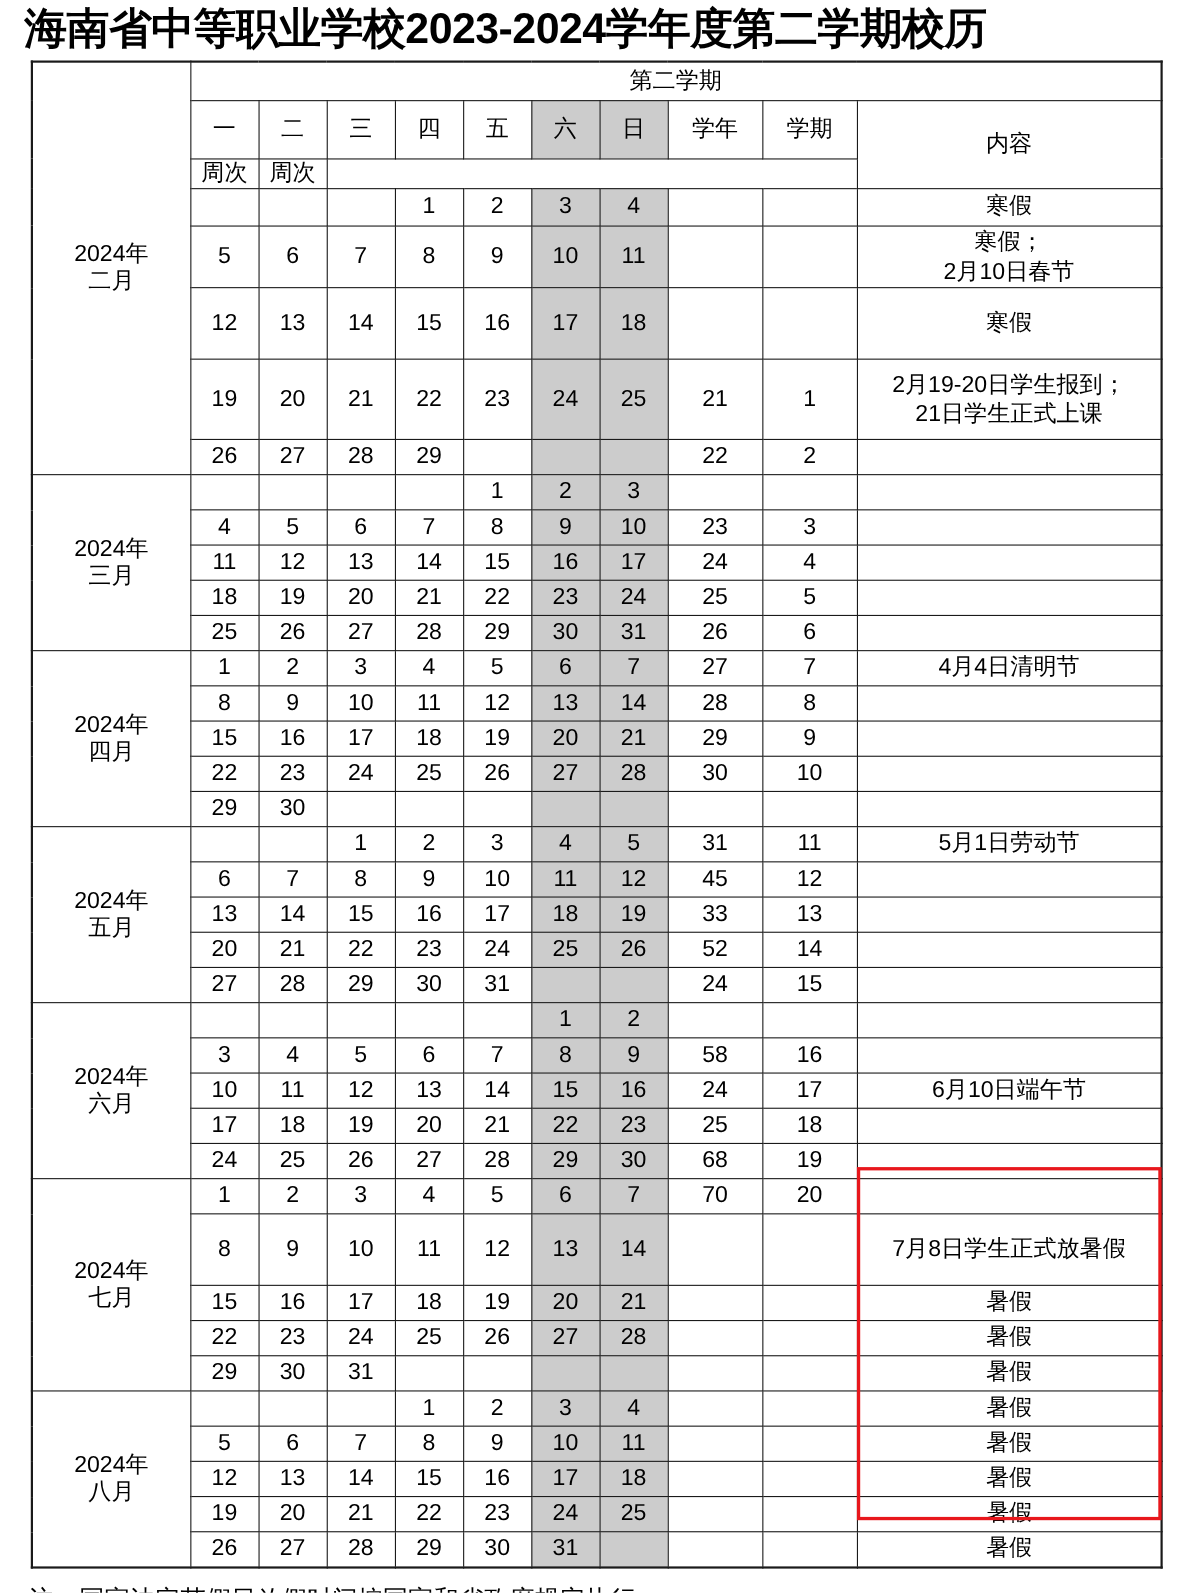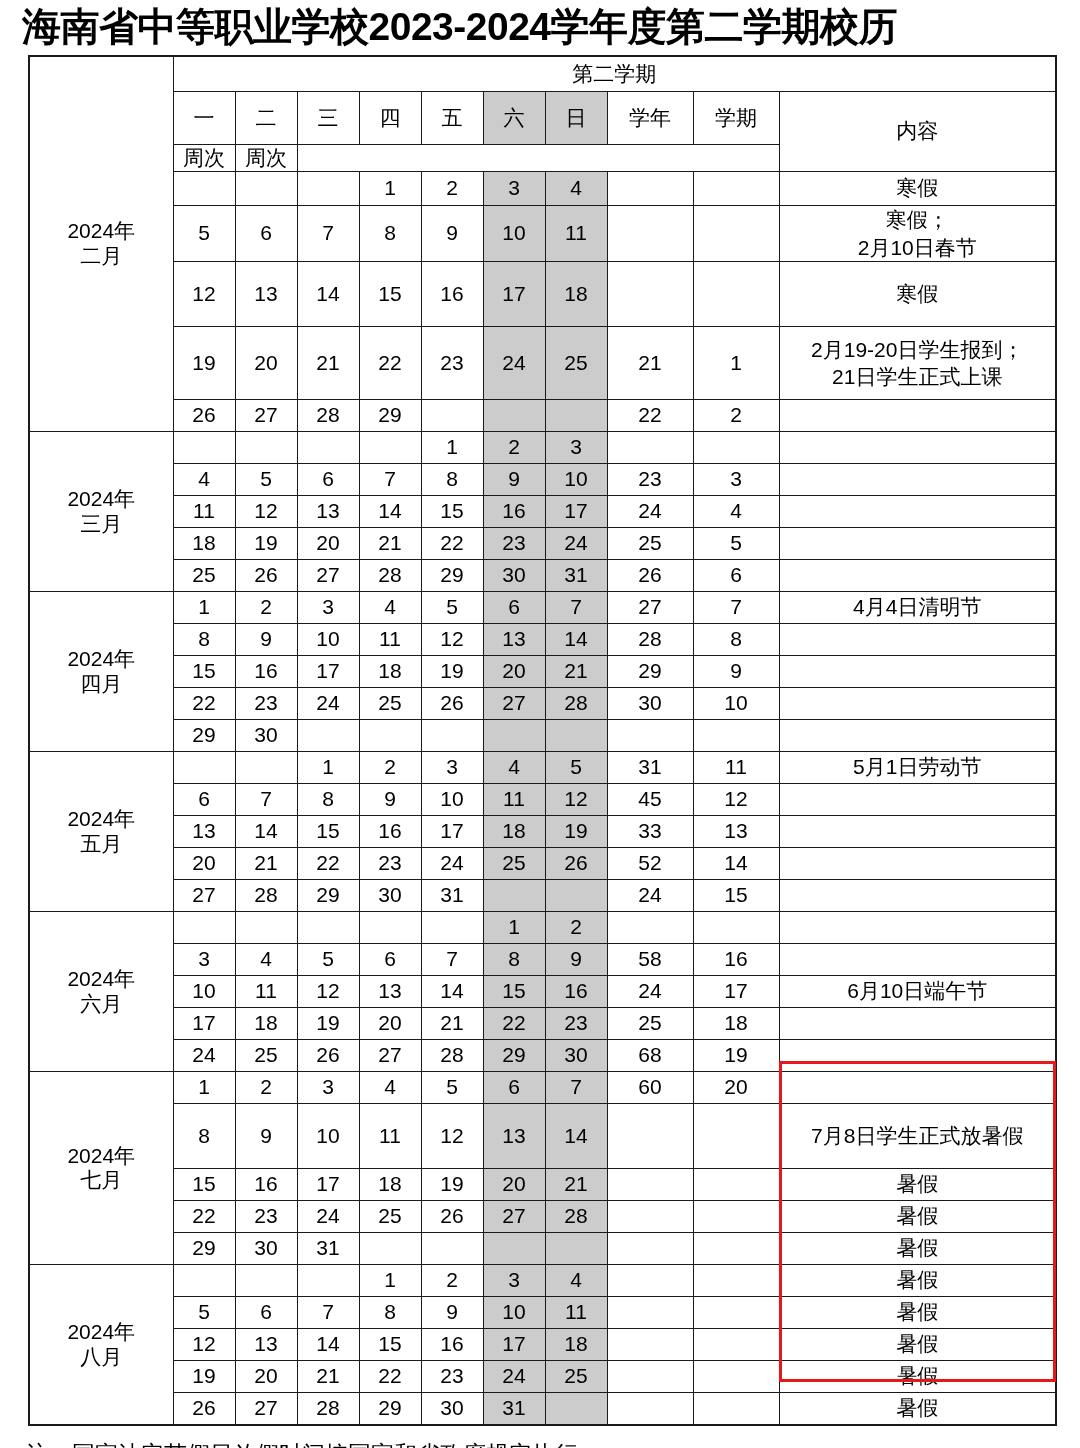--- a/index.html
+++ b/index.html
@@ -437,21 +437,21 @@
         </tr>
         <tr>
           <td class="month-cell" rowspan="5">2024年<br>七月</td>
           <td class="h31">1</td>
           <td class="h31">2</td>
           <td class="h31">3</td>
           <td class="h31">4</td>
           <td class="h31">5</td>
           <td class="h31 weekend" style="background: rgb(204, 204, 204);">6</td>
           <td class="h31 weekend" style="background: rgb(204, 204, 204);">7</td>
-          <td class="h31">60</td>
+          <td class="h31">70</td>
           <td class="h31">20</td>
           <td class="content-cell h31"></td>
         </tr>
         <tr>
           <td class="h64">8</td>
           <td class="h64">9</td>
           <td class="h64">10</td>
           <td class="h64">11</td>
           <td class="h64">12</td>
           <td class="h64 weekend" style="background: rgb(204, 204, 204);">13</td>

